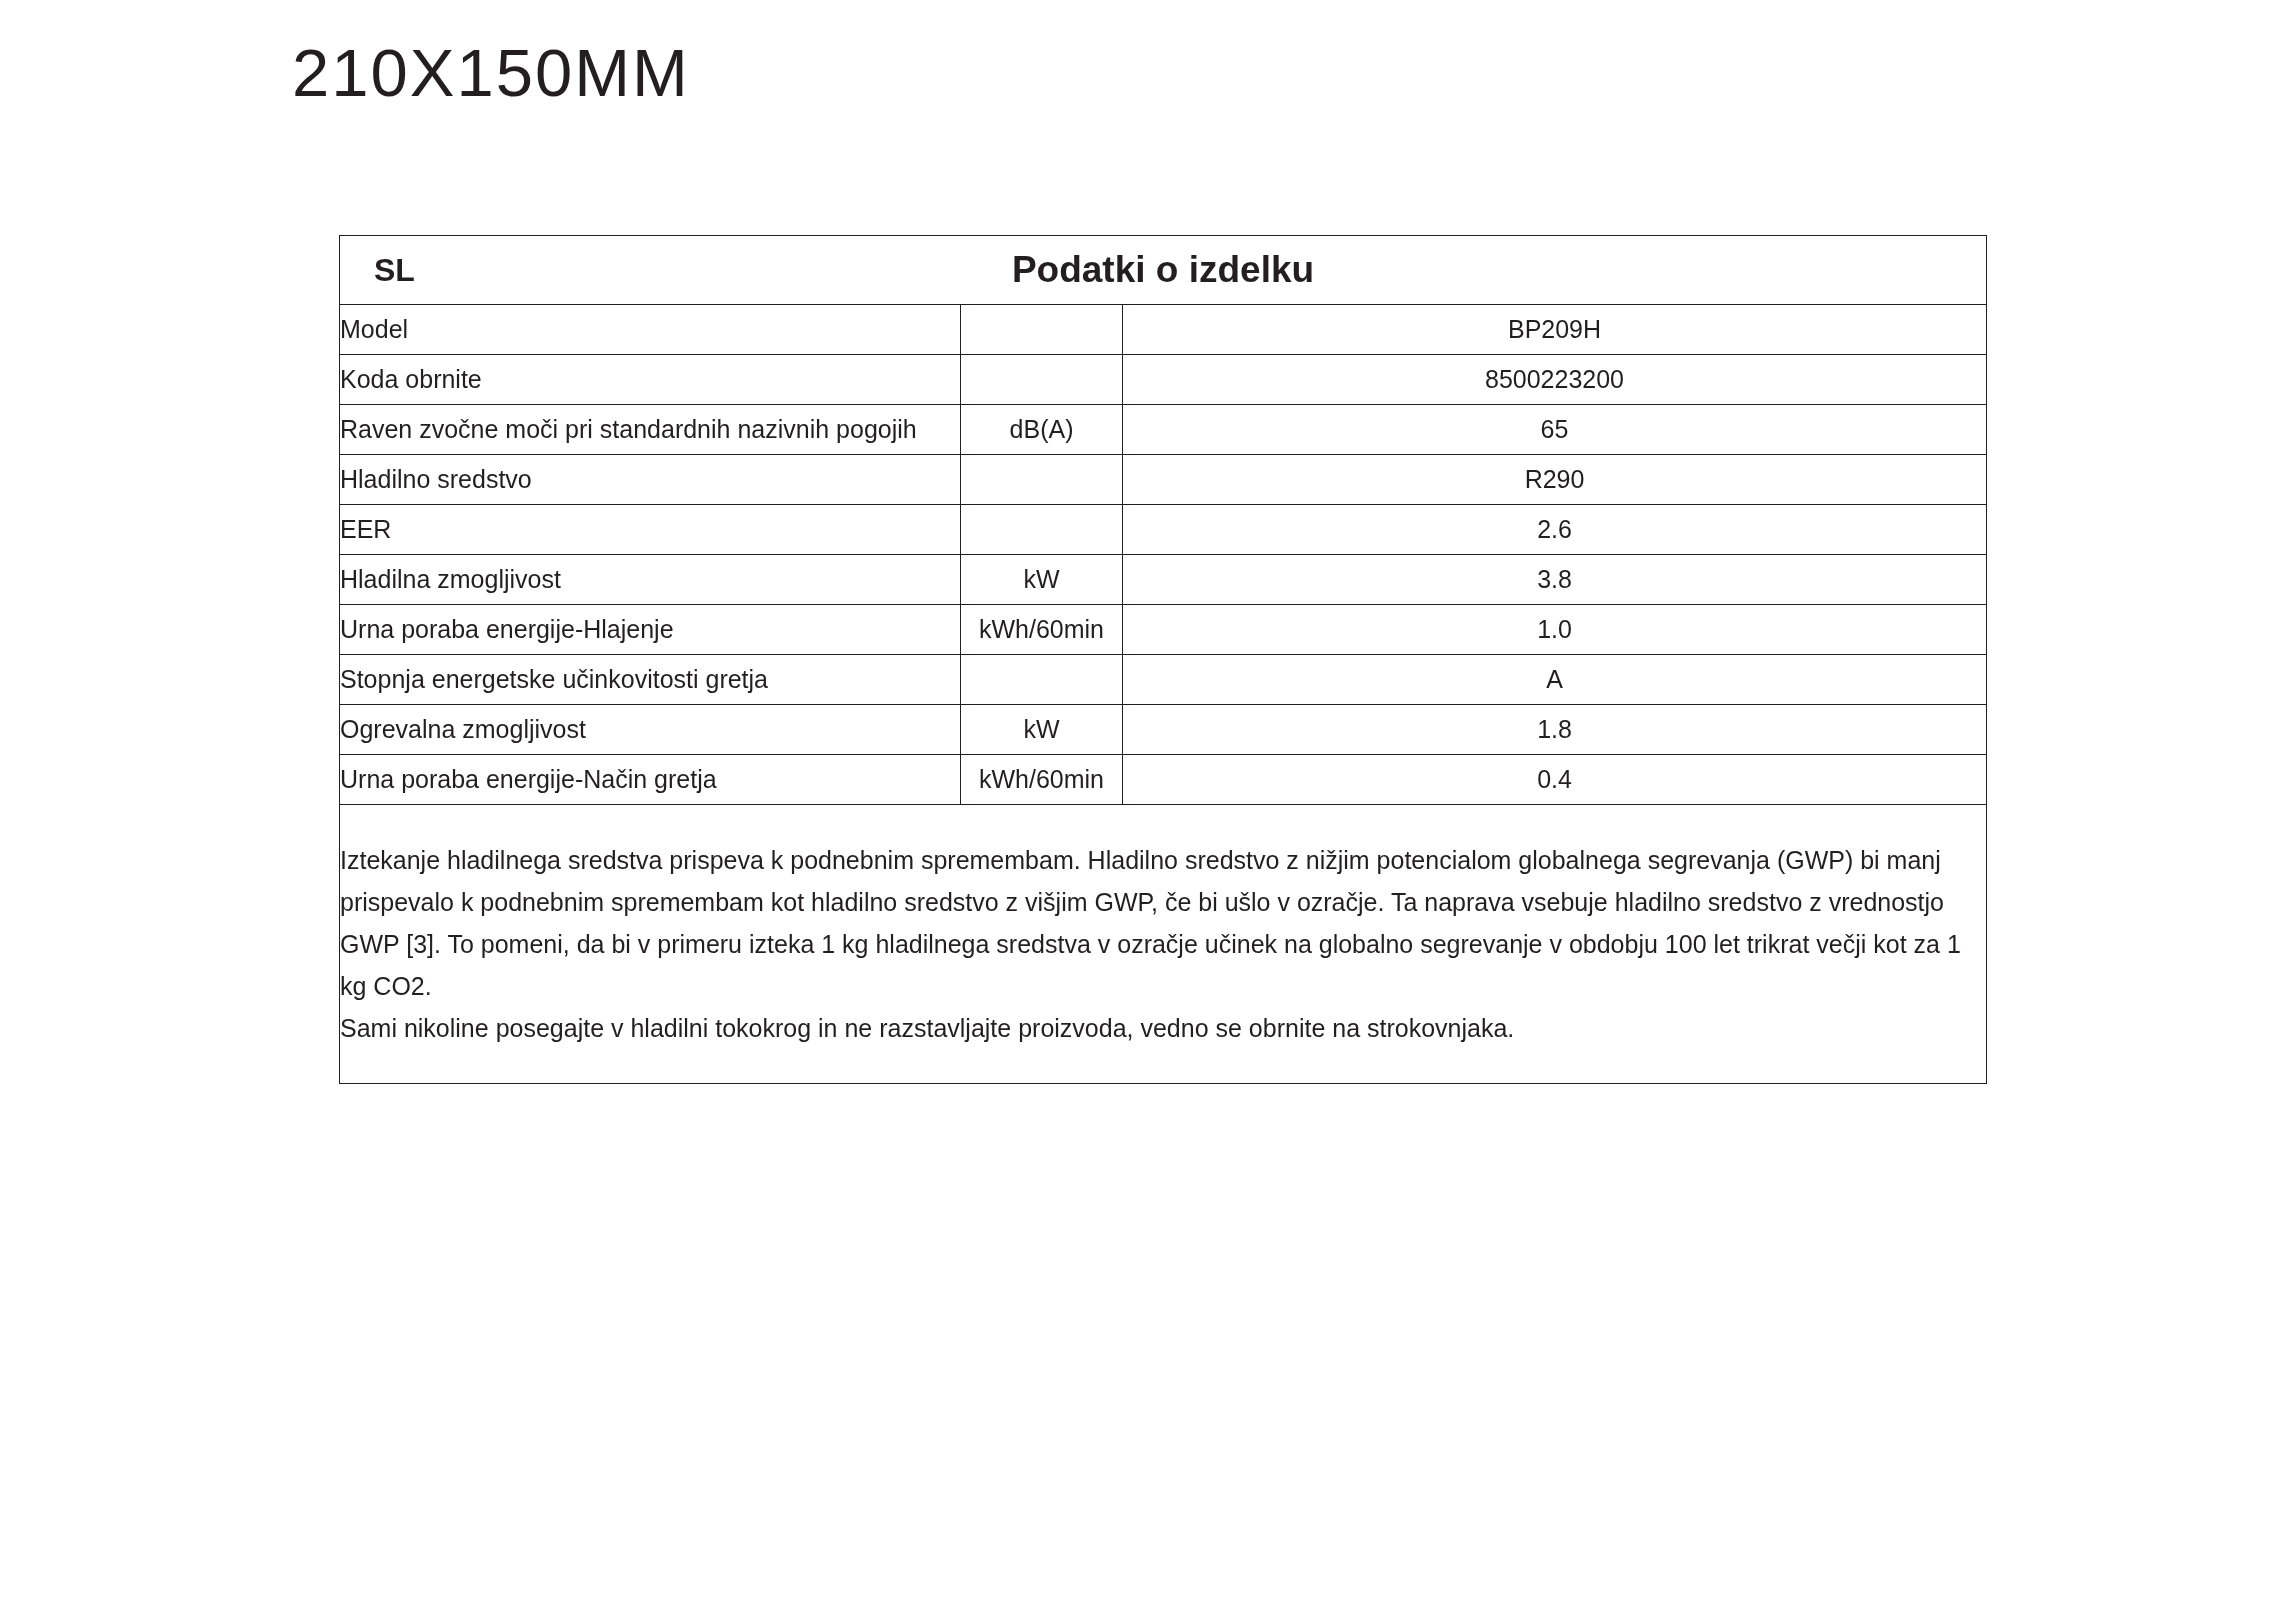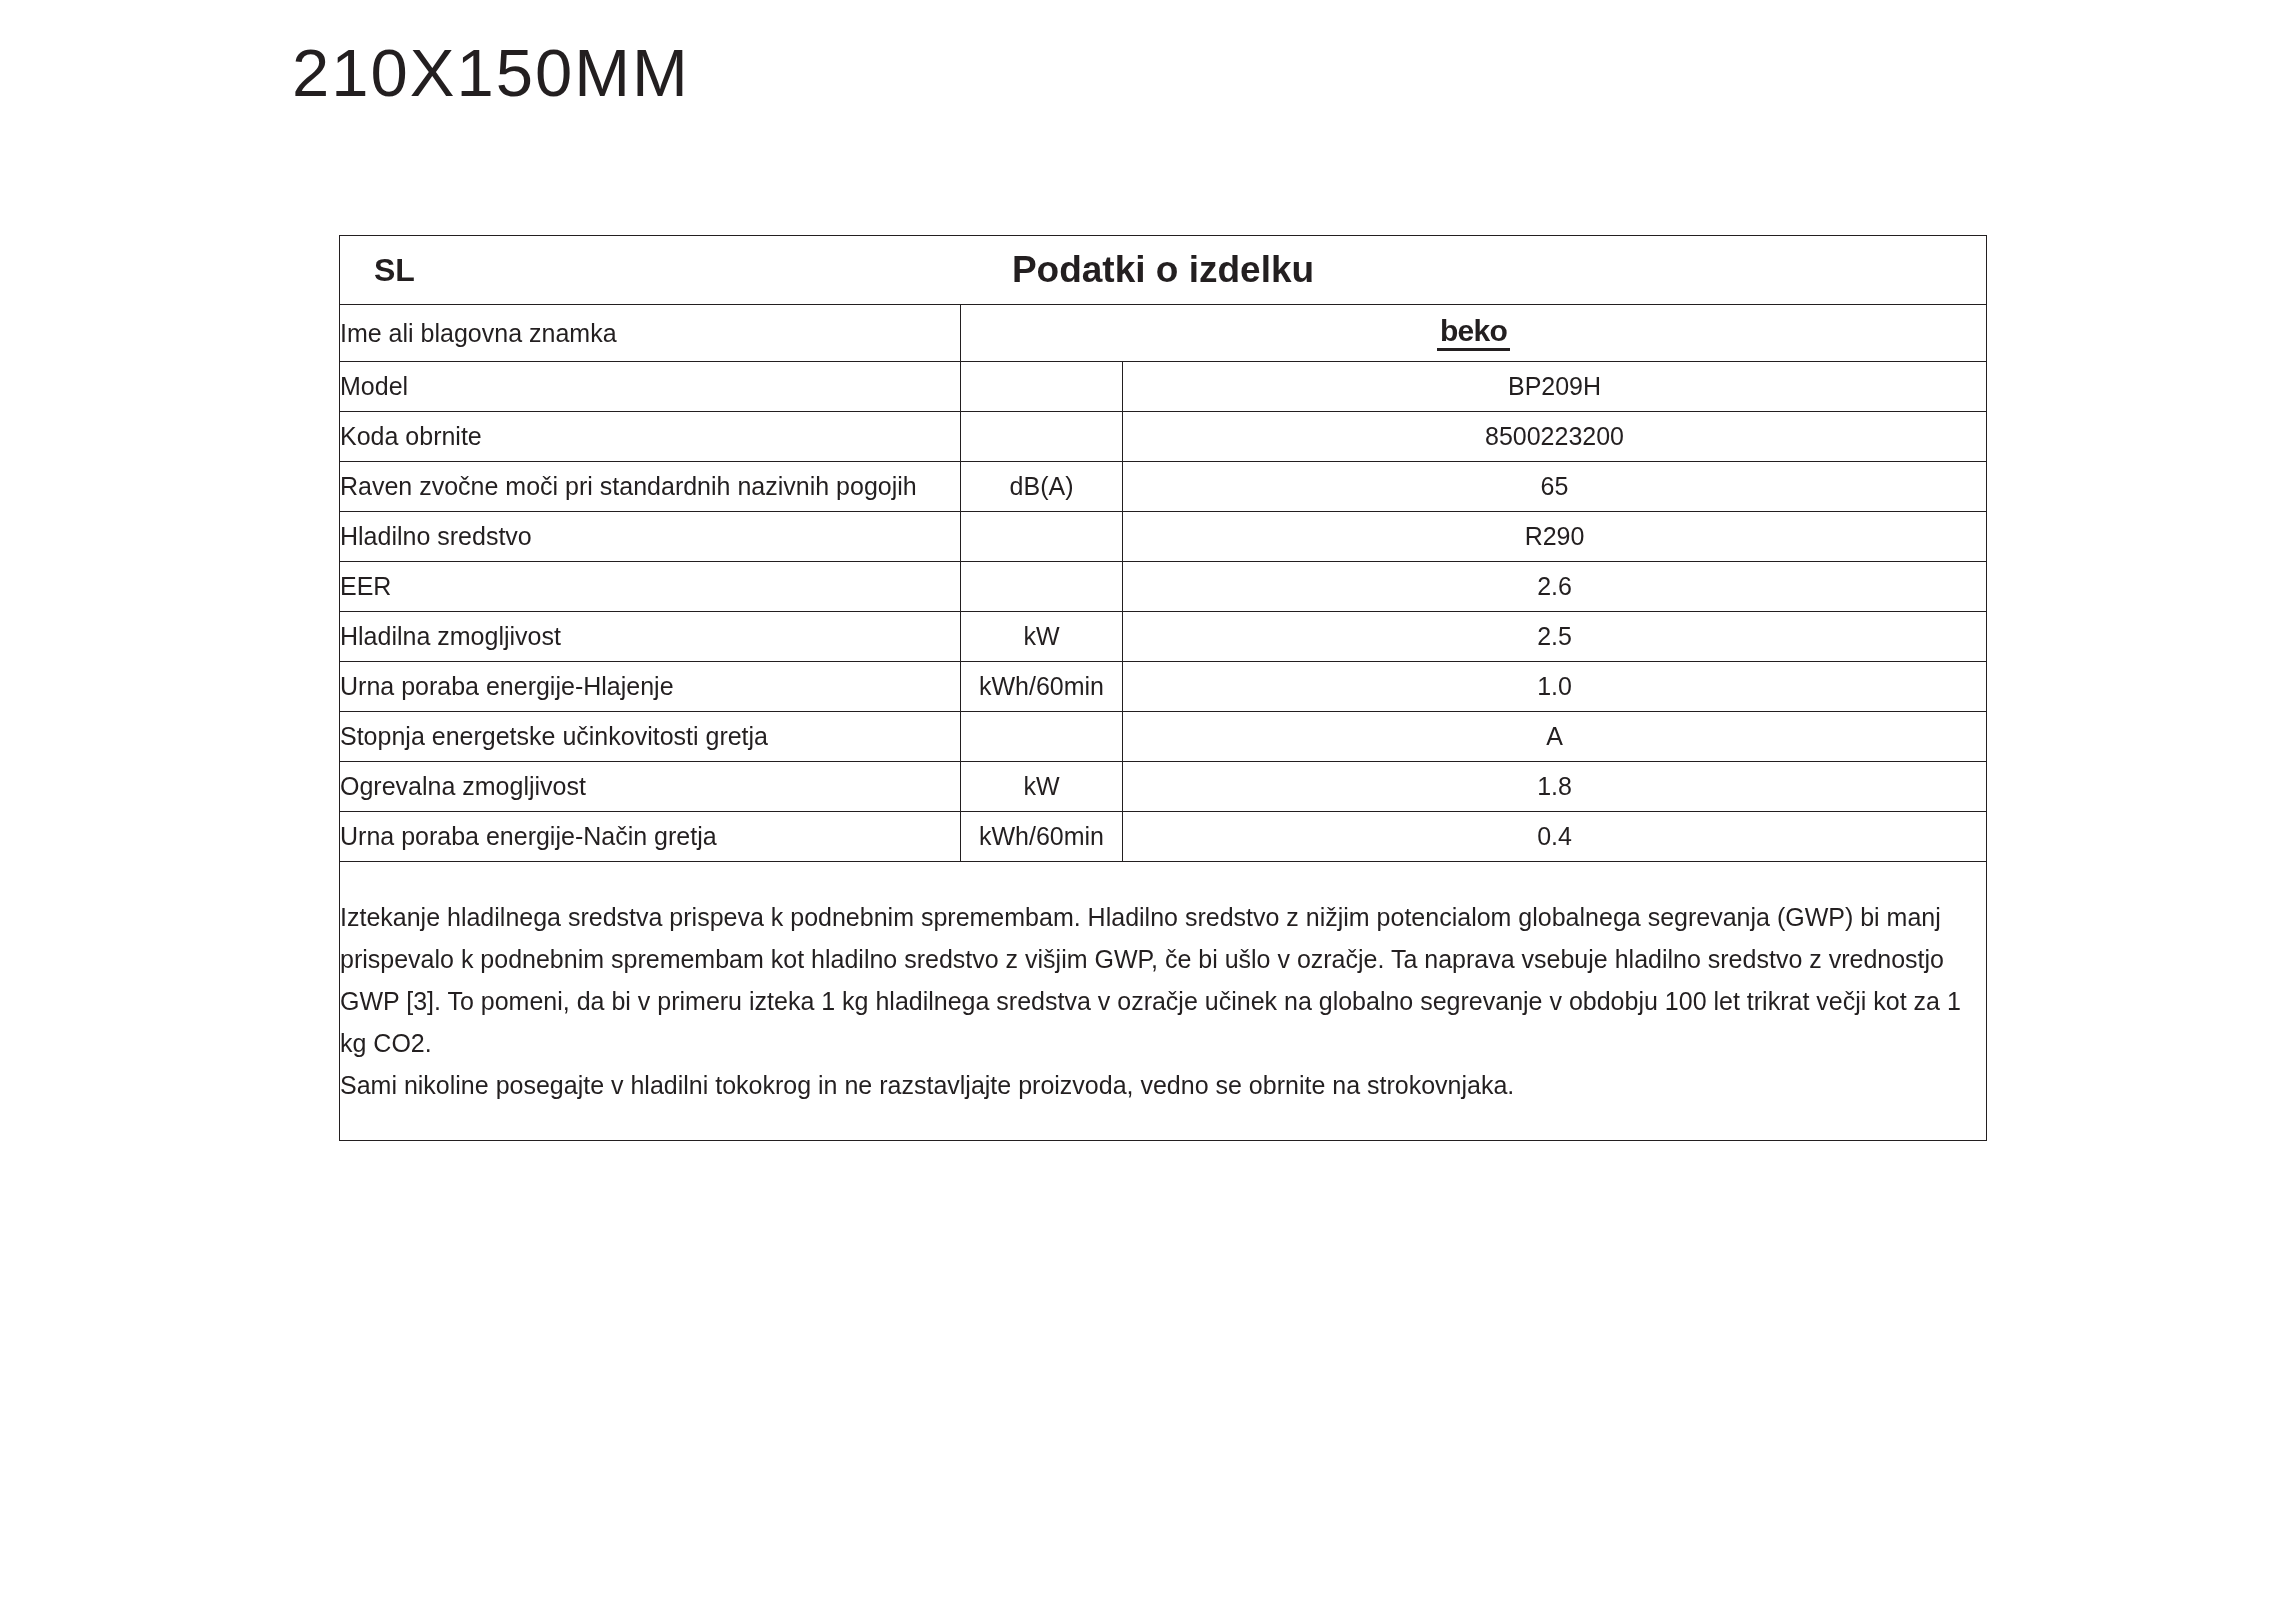--- a/index.html
+++ b/index.html
@@ -119,26 +119,20 @@
   </colgroup>
 
   <tbody>
       <tr>
     <td class="header-cell" colspan="3">
       <span class="lang-code">SL</span>
       <span class="table-title">Podatki o izdelku</span>
     </td>
   </tr>
 
-  <tr class="brand">
-    <td class="c-label">Ime ali blagovna znamka</td>
-    <td class="brand-logo-cell" colspan="2">
-      <span class="beko-logo">beko</span>
-    </td>
-  </tr>
 
   <tr class="std">
     <td class="c-label">Model</td>
     <td class="c-unit"></td>
     <td class="c-value">BP209H</td>
   </tr>
   <tr class="std">
     <td class="c-label">Koda obrnite</td>
     <td class="c-unit"></td>
     <td class="c-value">8500223200</td>
@@ -154,21 +148,21 @@
     <td class="c-value">R290</td>
   </tr>
   <tr class="std">
     <td class="c-label">EER</td>
     <td class="c-unit"></td>
     <td class="c-value">2.6</td>
   </tr>
   <tr class="std">
     <td class="c-label">Hladilna zmogljivost</td>
     <td class="c-unit">kW</td>
-    <td class="c-value">2.5</td>
+    <td class="c-value">3.8</td>
   </tr>
   <tr class="std">
     <td class="c-label">Urna poraba energije-Hlajenje</td>
     <td class="c-unit">kWh/60min</td>
     <td class="c-value">1.0</td>
   </tr>
   <tr class="std">
     <td class="c-label">Stopnja energetske učinkovitosti gretja</td>
     <td class="c-unit"></td>
     <td class="c-value">A</td>

